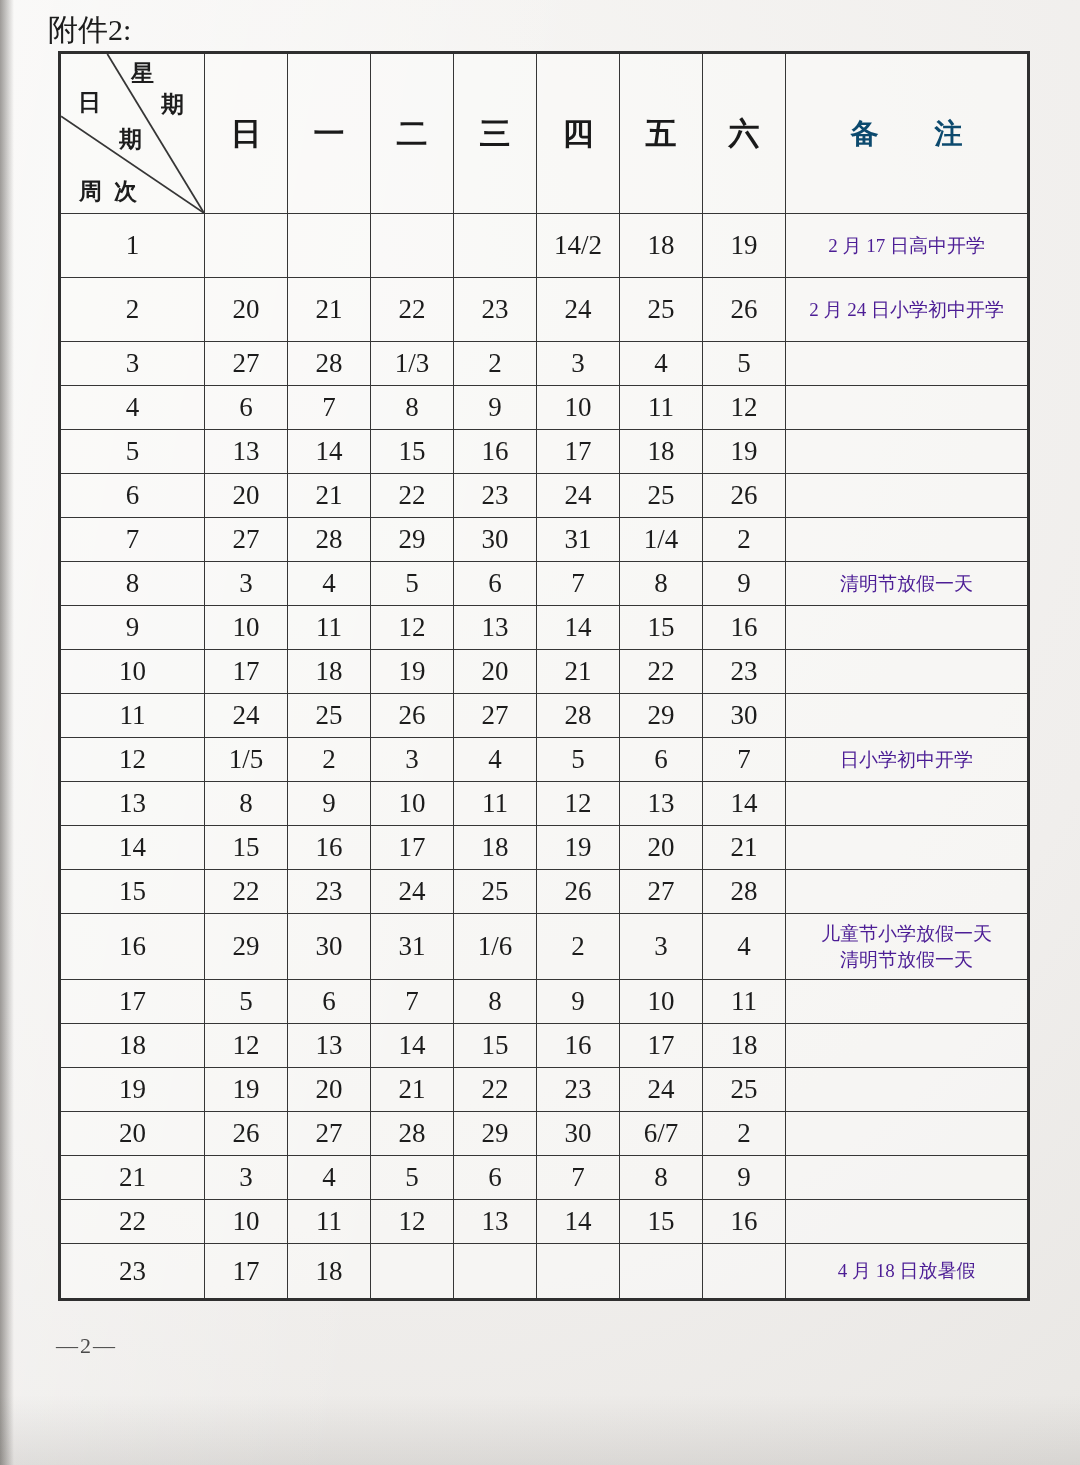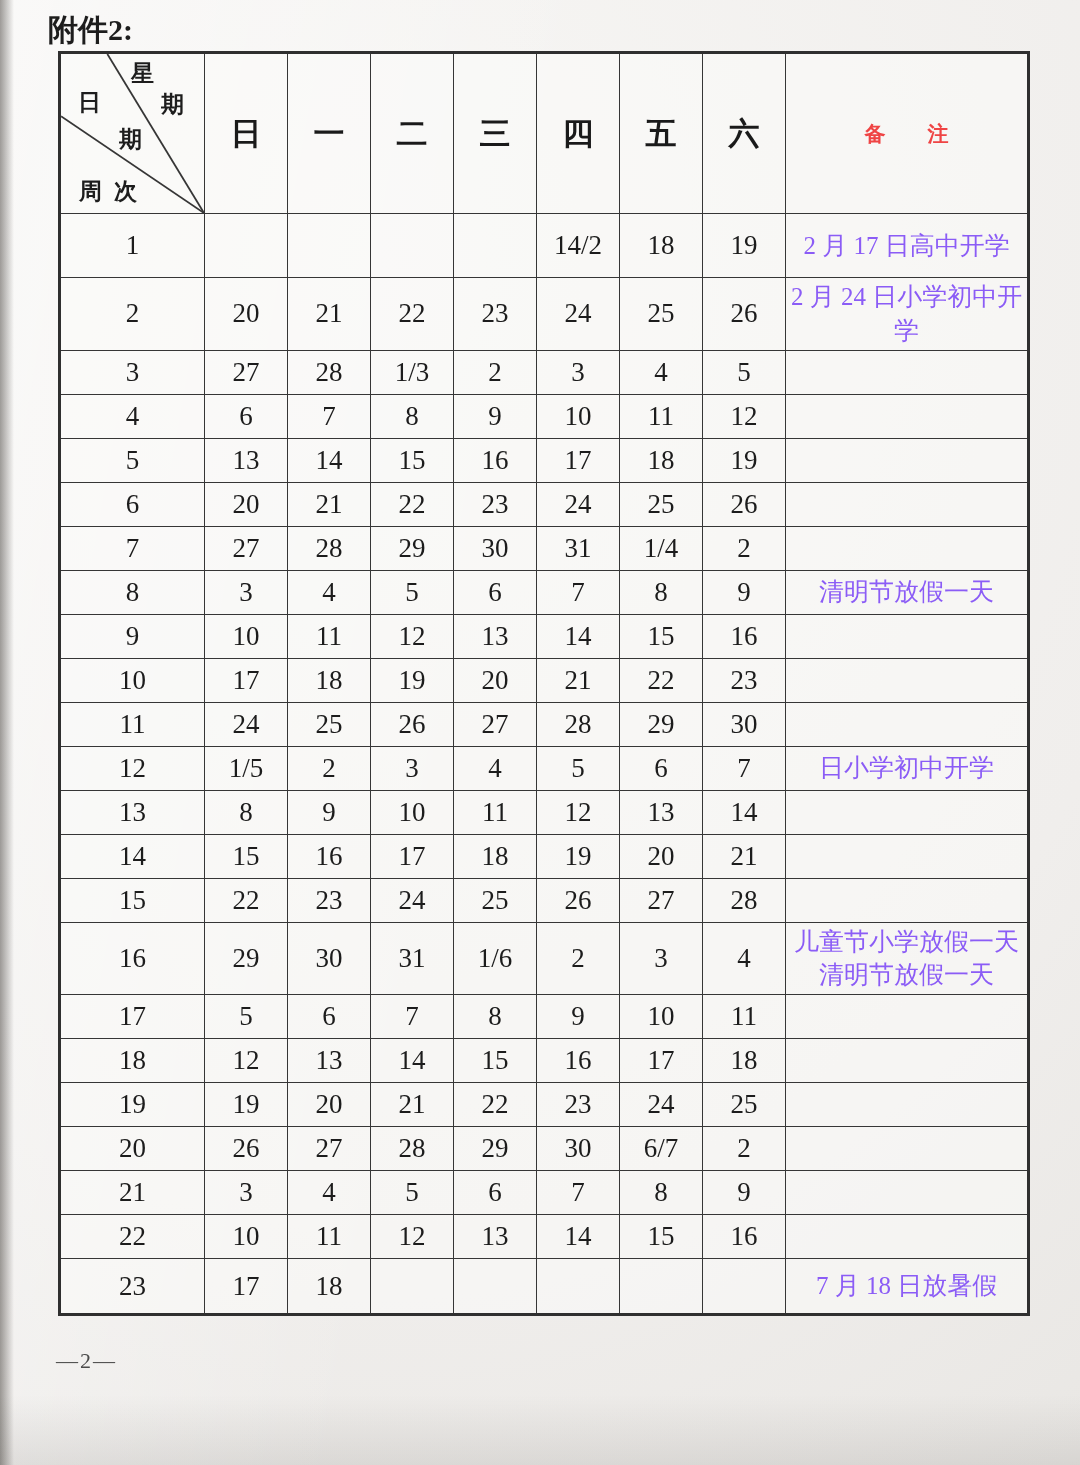--- a/index.html
+++ b/index.html
@@ -34,21 +34,21 @@
     background: linear-gradient(0deg, rgba(60,55,50,0.10), rgba(60,55,50,0));
     pointer-events: none;
   }
 
   .page { position: relative; padding-top: 10px; }
 
   .attachment {
     margin-left: 48px;
     font-size: 30px;
     color: #1d1d1d;
-    font-weight: 700;
+    font-weight: 400;
   }
 
   .title {
     margin-top: 26px;
     margin-bottom: 16px;
     text-align: center;
     font-size: 36px;
     font-weight: bold;
     letter-spacing: 1px;
     color: #151515;
@@ -71,23 +71,23 @@
   }
 
   .calendar thead tr { height: 161px; }
 
   .calendar th.day-h {
     font-size: 31px;
     font-weight: bold;
     color: #1a1a1a;
   }
   .calendar th.remarks-h {
-    font-size: 21px;
+    font-size: 28px;
     font-weight: bold;
-    color: #ef4444;
+    color: #0c4a6e;
     white-space: pre;
   }
 
   
   th.corner { position: relative; }
   th.corner svg { position: absolute; left: 0; top: 0; width: 100%; height: 100%; }
   .c-lbl {
     position: absolute;
     font-size: 23px;
     font-weight: 600;
@@ -102,22 +102,22 @@
 
   .calendar tbody tr { height: 44px; }
   .calendar tbody tr:nth-child(1),
   .calendar tbody tr:nth-child(2) { height: 64px; }
   .calendar tbody tr:nth-child(16) { height: 66px; }
   .calendar tbody tr:nth-child(23) { height: 56px; }
 
   .calendar td.week { font-size: 27px; color: #1c1c1c; }
   .calendar td.day  { font-size: 27px; color: #1c1c1c; }
   .calendar td.remark {
-    font-size: 25px;
-    color: #8b5cf6;
+    font-size: 19px;
+    color: #4c1d95;
     white-space: pre-line;
     line-height: 1.35;
     padding: 2px 4px;
   }
 
   .pagenum {
     margin-top: 32px;
     margin-left: 56px;
     font-size: 22px;
     color: #4a4a4a;
@@ -435,19 +435,19 @@
 
   <tr>
     <td class="week">23</td>
     <td class="day">17</td>
     <td class="day">18</td>
     <td class="day"></td>
     <td class="day"></td>
     <td class="day"></td>
     <td class="day"></td>
     <td class="day"></td>
-    <td class="remark">7 月 18 日放暑假</td>
+    <td class="remark">4 月 18 日放暑假</td>
   </tr>
 </tbody>
   </table>
 
   <div class="pagenum">—2—</div>
 </div>
 
 </body></html>

